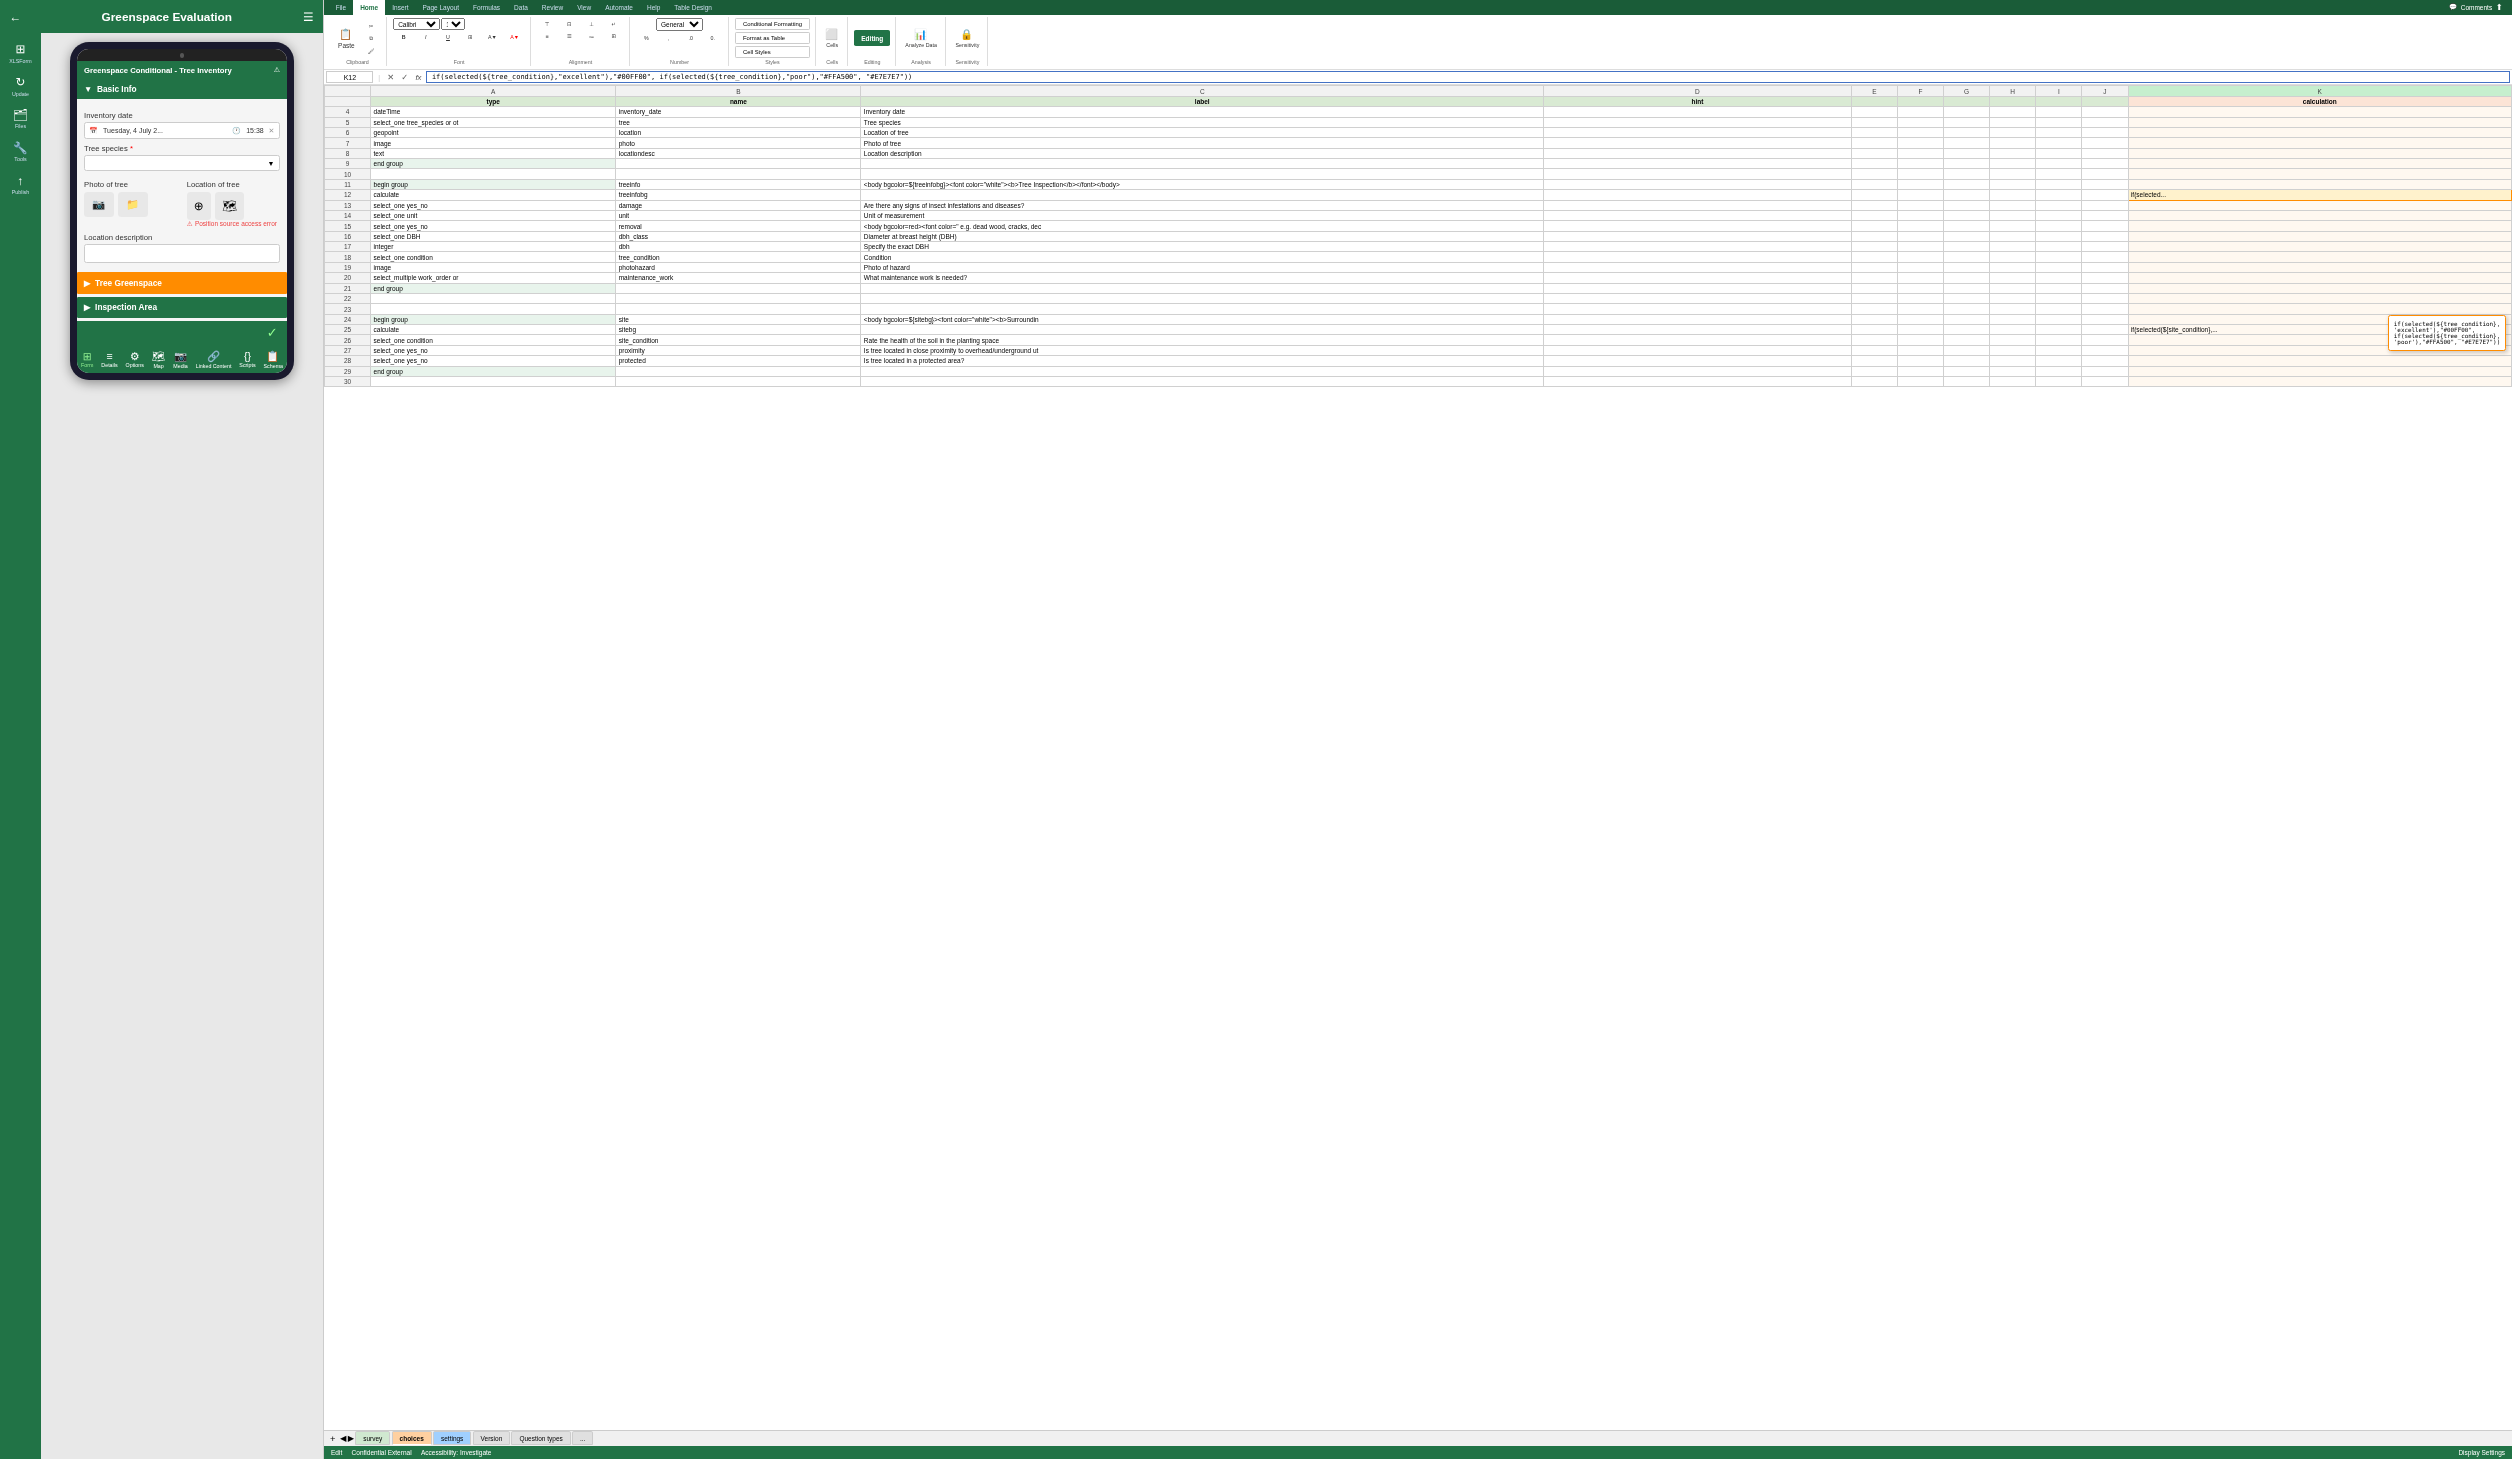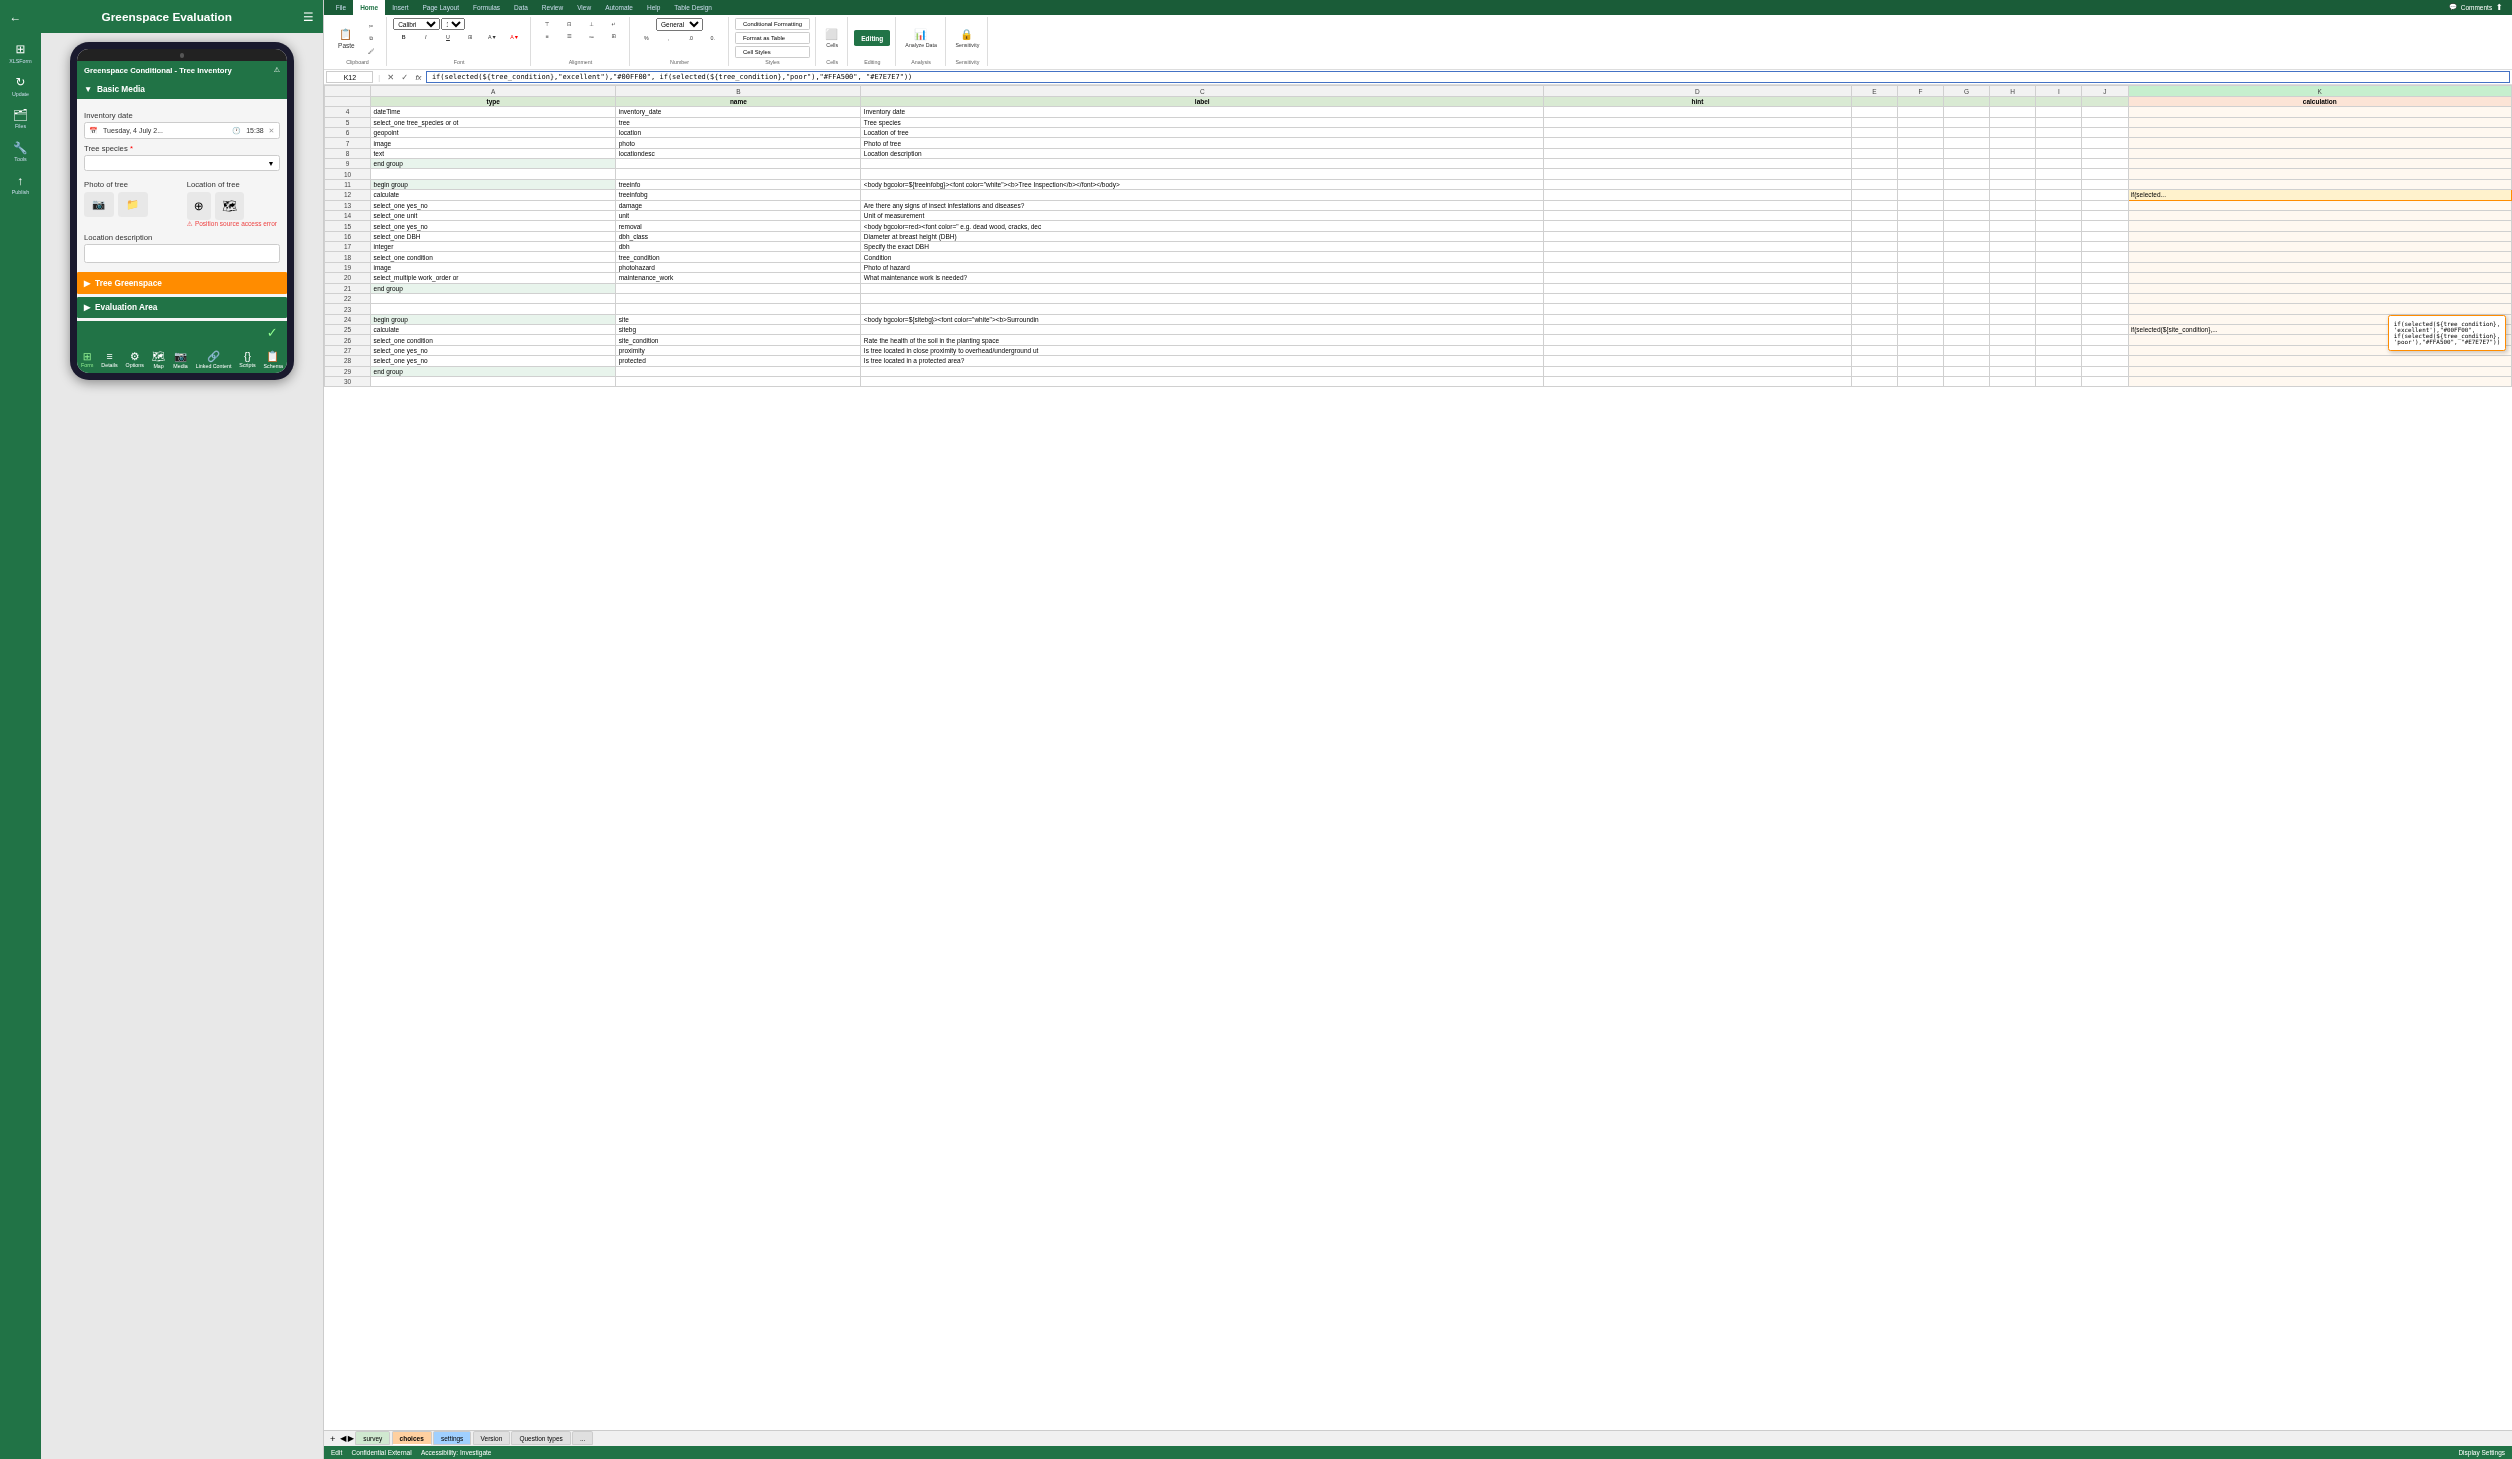--- a/index.html
+++ b/index.html
@@ -161,21 +161,21 @@
             <div class="dot"></div>
           </div>
 
           <div class="phone-topbar">
             <span class="form-title">Greenspace Conditional - Tree Inventory</span>
             <span>⚠</span>
           </div>
 
           <div class="phone-section-header">
             <span class="arrow">▼</span>
-            <span>Basic Media</span>
+            <span>Basic Info</span>
           </div>
 
           <div class="phone-form-body">
             <div class="phone-field-label">Inventory date</div>
             <div class="phone-date-row">
               <span class="phone-date-icon">📅</span>
               <span class="phone-date-text">Tuesday, 4 July 2...</span>
               <span class="phone-time-text">🕐</span>
               <span class="phone-time-text">15:38</span>
               <span class="phone-clear-btn">✕</span>
@@ -214,21 +214,21 @@
             <div class="phone-field-label">Location description</div>
             <div class="phone-desc-input"></div>
           </div>
 
           <div class="phone-group-tree" style="margin:2.4px 0;">
             <span class="phone-group-arrow">▶</span>
             <span>Tree Greenspace</span>
           </div>
           <div class="phone-group-surrounding">
             <span class="phone-group-arrow">▶</span>
-            <span>Evaluation Area</span>
+            <span>Inspection Area</span>
           </div>
 
           <div class="phone-check">
             <span class="phone-check-btn">✓</span>
           </div>
 
           <div class="phone-bottom">
             <div class="phone-bottom-btn active">
               <span class="btn-icon">⊞</span>
               <span>Form</span>

